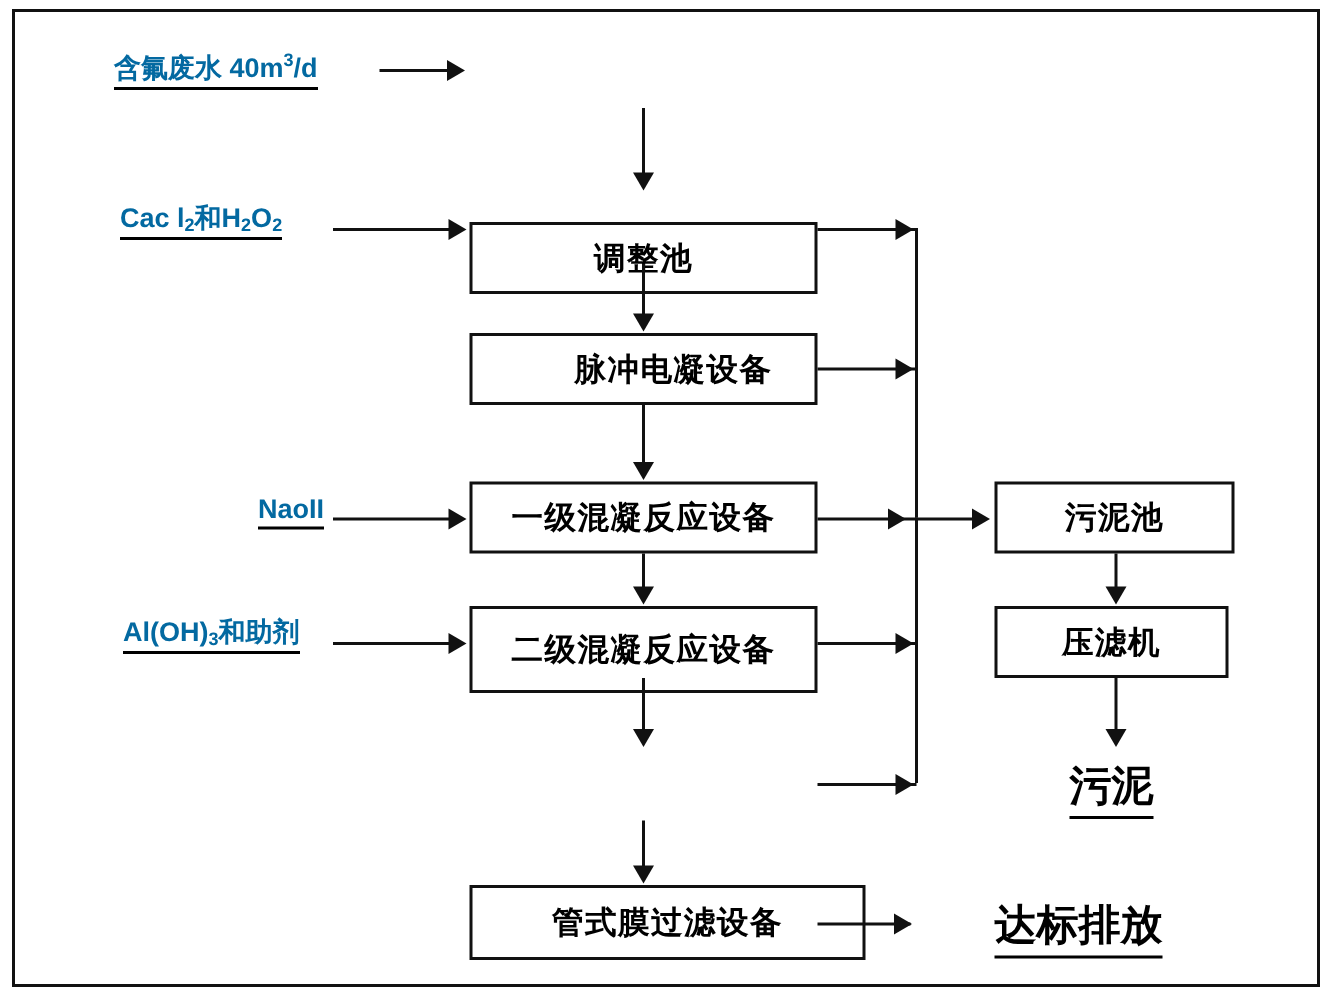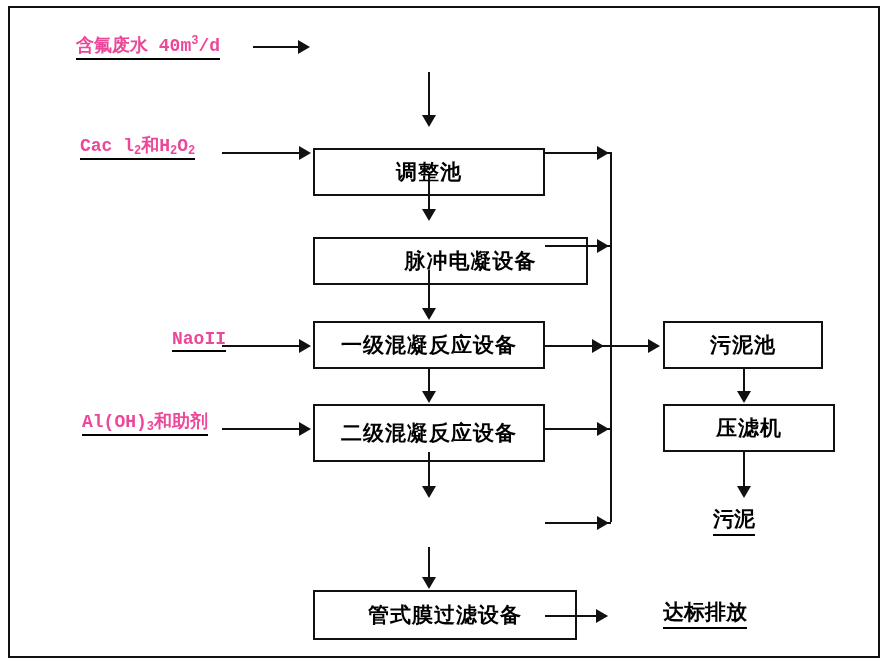--- a/index.html
+++ b/index.html
@@ -37,42 +37,42 @@
     font-size: 21px;
     font-weight: bold;
     color: #000;
     letter-spacing: 1px;
     font-family: "DejaVu Sans", "Liberation Sans", sans-serif;
   }
   .label {
     position: absolute;
     font-size: 18px;
     font-weight: bold;
-    color: #ec4899;
+    color: #0369a1;
     white-space: nowrap;
     border-bottom: 2px solid #000;
     padding-bottom: 1px;
-    font-family: Liberation Mono, monospace;
+    font-family: Liberation Sans, sans-serif;
     text-align: right;
   }
   .label sub {
     font-size: 12px;
     vertical-align: baseline;
     position: relative;
     top: 3px;
   }
   .label sup {
     font-size: 12px;
     vertical-align: baseline;
     position: relative;
     top: -7px;
   }
   .outlabel {
     position: absolute;
-    font-size: 21px;
+    font-size: 28px;
     font-weight: bold;
     color: #000;
     white-space: nowrap;
     border-bottom: 2px solid #000;
     padding-bottom: 1px;
     font-family: "DejaVu Sans", "Liberation Sans", sans-serif;
   }
   .line-h {
     position: absolute;
     height: 0;
@@ -108,32 +108,32 @@
   <div class="outer-frame"></div>
 
   <div class="label" style="left:76px; top:33px;">含氟废水 40m<sup>3</sup>/d</div>
   <div class="label" style="left:80px; top:133px;">Cac l<sub>2</sub>和H<sub>2</sub>O<sub>2</sub></div>
   <div class="label" style="left:172px; top:329px;">NaoII</div>
   <div class="label" style="left:82px; top:409px;">Al(OH)<sub>3</sub>和助剂</div>
 
 
   <div class="node" style="left:313px; top:128px; width:232px; height:48px;margin-top:20px;">调整池</div>
 
-  <div class="node" style="left:313px; top:237px; width:275px; height:48px;padding-left:40px;">脉冲电凝设备</div>
+  <div class="node" style="left:313px; top:222px; width:232px; height:48px;padding-left:40px;">脉冲电凝设备</div>
 
   <div class="node" style="left:313px; top:321px; width:232px; height:48px;text-align:right;">一级混凝反应设备</div>
 
   <div class="node" style="left:313px; top:404px; width:232px; height:58px;">二级混凝反应设备</div>
 
 
   <div class="node" style="left:313px; top:590px; width:264px; height:50px;">管式膜过滤设备</div>
 
   <div class="node" style="left:663px; top:321px; width:160px; height:48px;">污泥池</div>
 
-  <div class="node" style="left:663px; top:404px; width:172px; height:48px;">压滤机</div>
+  <div class="node" style="left:663px; top:404px; width:156px; height:48px;">压滤机</div>
 
   <div class="outlabel" style="left:713px; top:505px;">污泥</div>
   <div class="outlabel" style="left:663px; top:598px;">达标排放</div>
 
   <div class="line-h" style="left:253px; top:46px; width:46px;"></div>
   <div class="arrow-r" style="left:298px; top:40px;"></div>
 
   <div class="line-h" style="left:222px; top:152px; width:78px;"></div>
   <div class="arrow-r" style="left:299px; top:146px;"></div>
 

